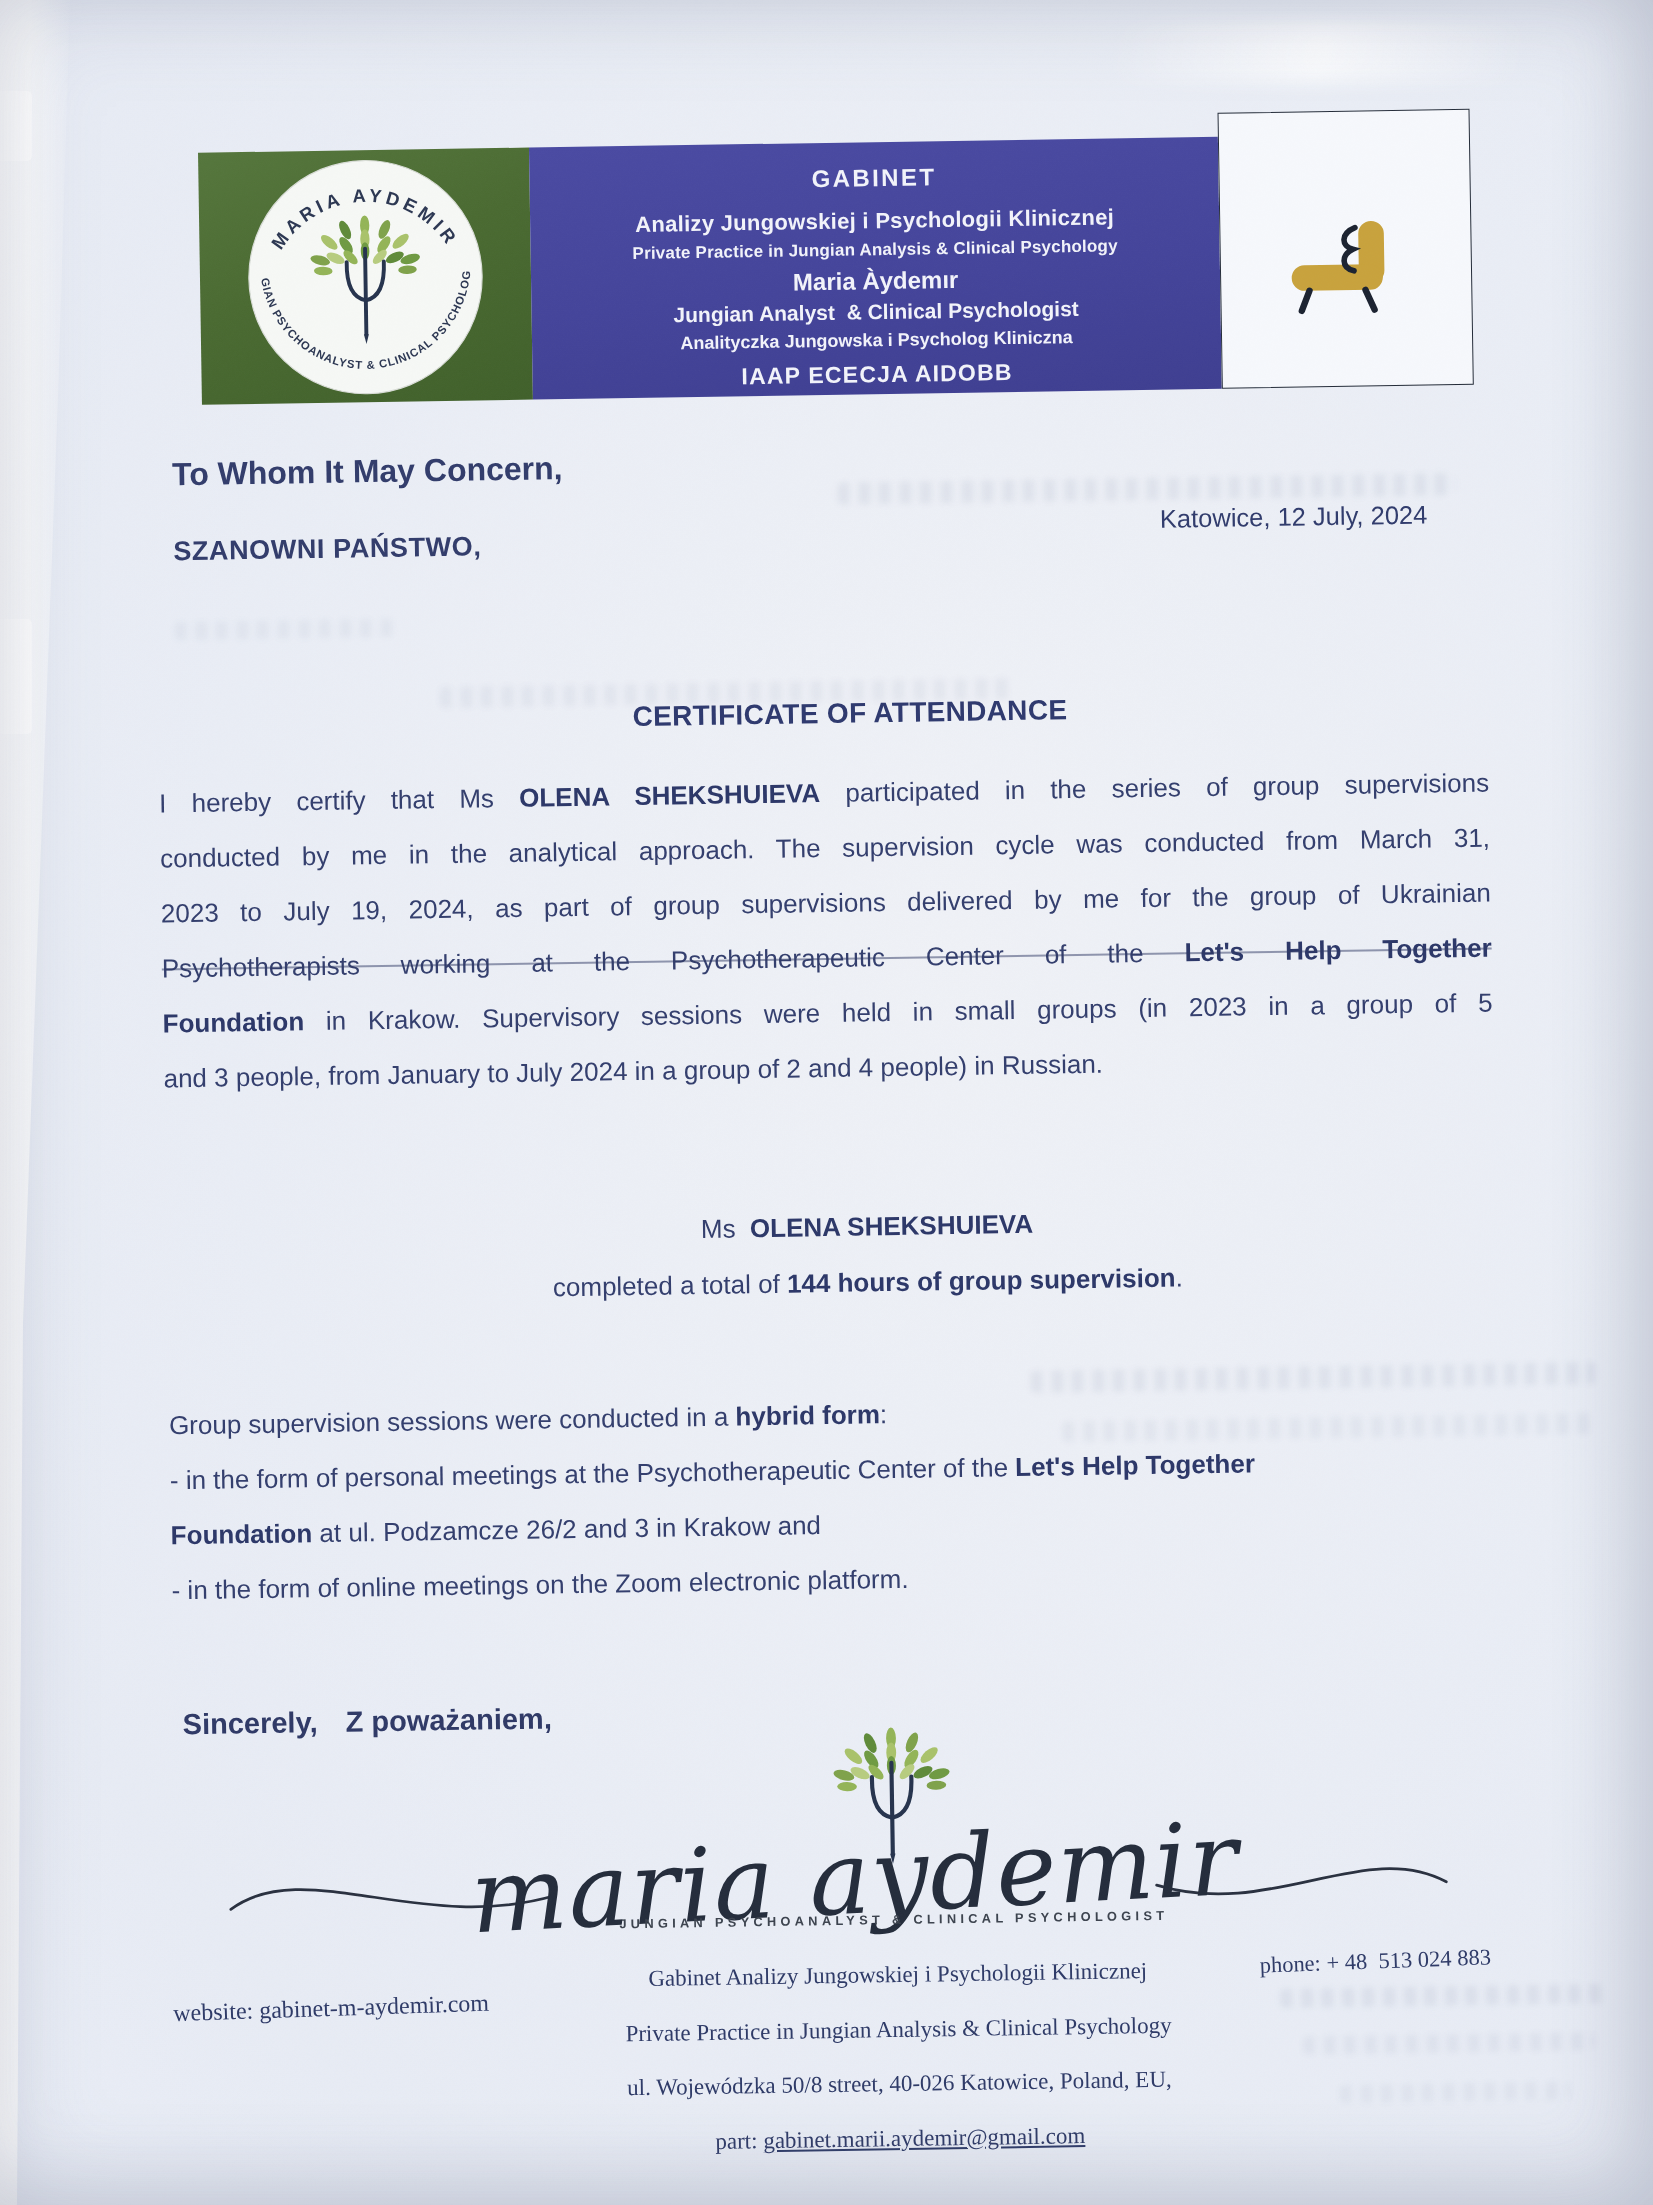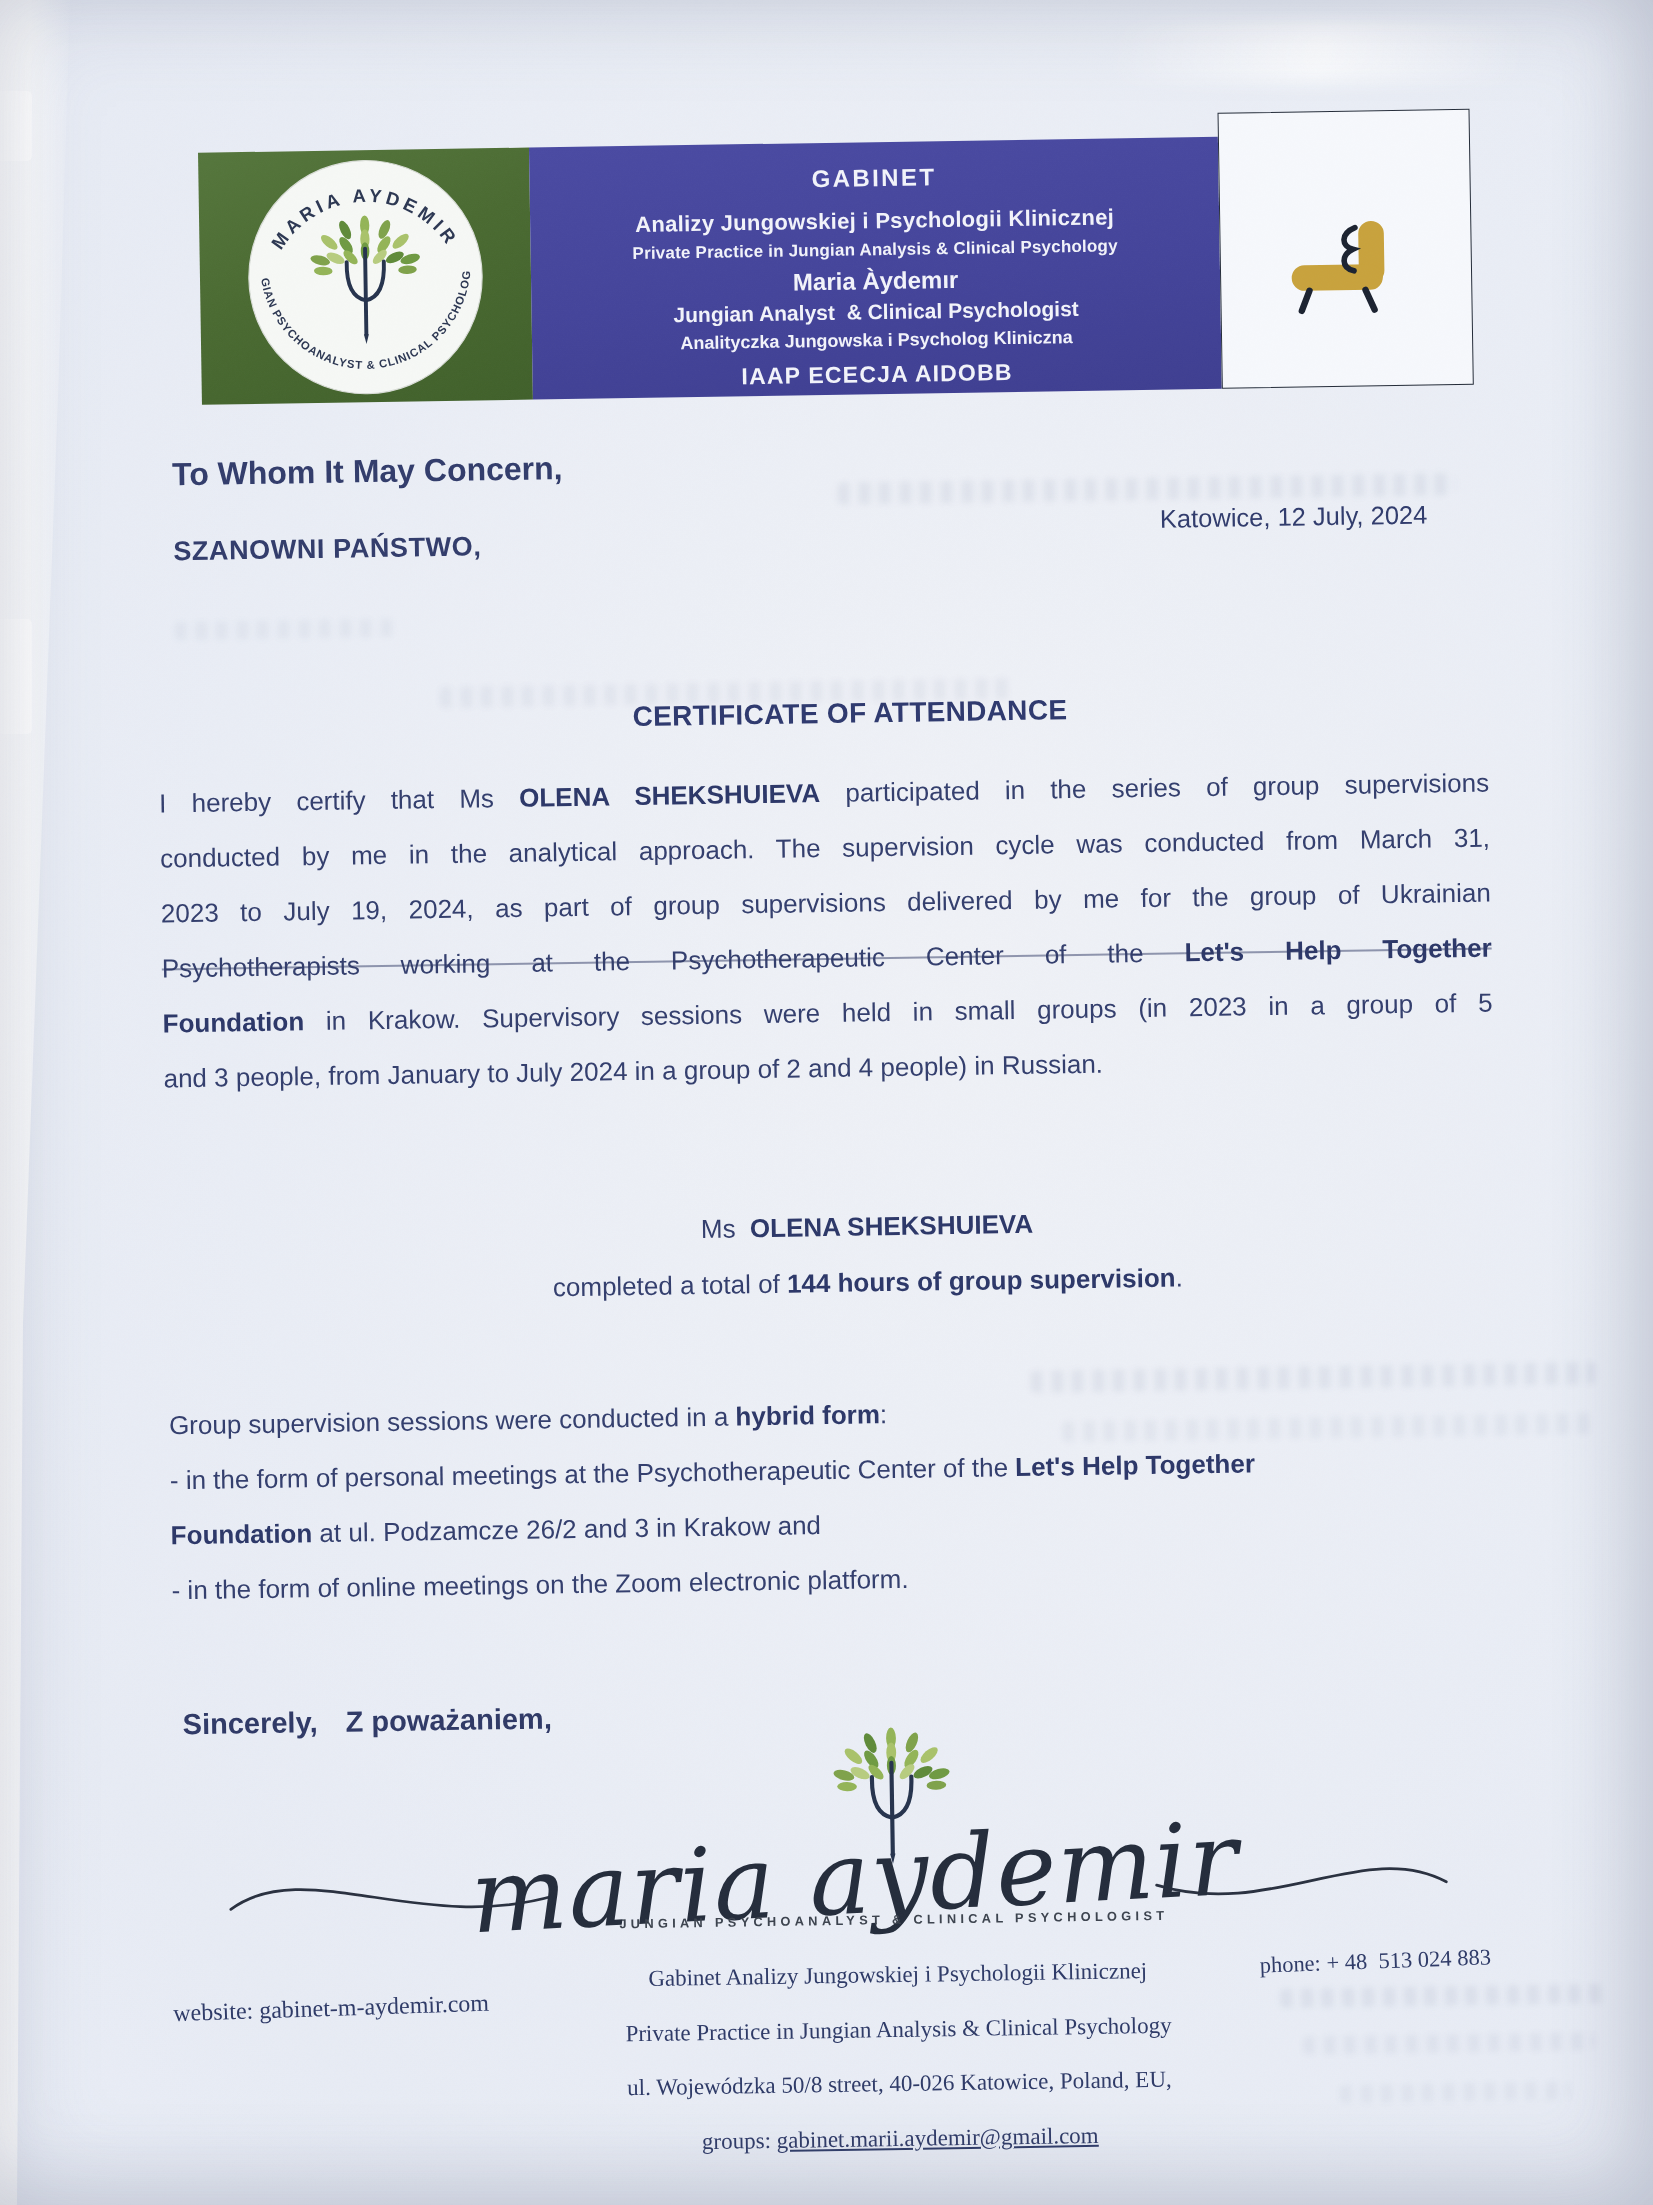--- a/index.html
+++ b/index.html
@@ -187,21 +187,21 @@
       <path class="swash" d="M1556,200 C1744,260 1900,128 2034,202"></path>
       <text x="1060" y="238" text-anchor="middle" class="script" transform="rotate(-2 1060 238)">maria aydemir</text>
     </svg>
     <div class="sig-caption">JUNGIAN PSYCHOANALYST &amp; CLINICAL PSYCHOLOGIST</div>
 
     <div class="serif f-website">website: gabinet-m-aydemir.com</div>
     <div class="serif f-center">
       <div class="fl">Gabinet Analizy Jungowskiej i Psychologii Klinicznej</div>
       <div class="fl">Private Practice in Jungian Analysis &amp; Clinical Psychology</div>
       <div class="fl">ul. Wojewódzka 50/8 street, 40-026 Katowice, Poland, EU,</div>
-      <div class="fl"><span>groups: </span><span class="f-email-link">gabinet.marii.aydemir@gmail.com</span></div>
+      <div class="fl"><span>part: </span><span class="f-email-link">gabinet.marii.aydemir@gmail.com</span></div>
     </div>
     <div class="serif f-phone">phone: + 48 &nbsp;513 024 883</div>
 
     <div class="ghost" style="left:847px;top:483px;width:619px;height:22px"></div>
     <div class="ghost" style="left:182px;top:612px;width:219px;height:18px;opacity:.35"></div>
     <div class="ghost" style="left:446px;top:681px;width:571px;height:20.6px;opacity:.4"></div>
     <div class="ghost" style="left:1026px;top:1374px;width:565px;height:22px"></div>
     <div class="ghost" style="left:1057px;top:1425px;width:534px;height:20.6px;opacity:.38"></div>
     <div class="ghost" style="left:1266px;top:1996px;width:328px;height:19.4px"></div>
     <div class="ghost" style="left:1288px;top:2044px;width:292px;height:18px;opacity:.4"></div>

